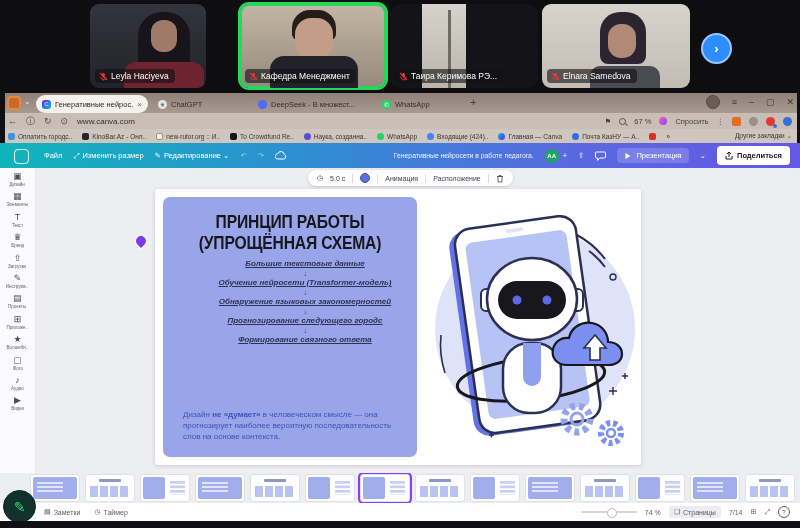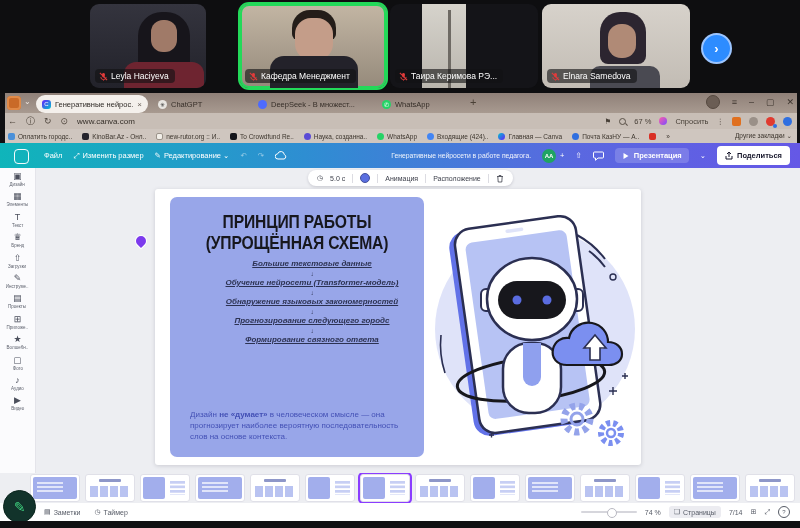--- a/index.html
+++ b/index.html
@@ -57,36 +57,36 @@
   .ext.rd::after{content:"";position:absolute;right:-2px;bottom:-2px;width:4px;height:4px;border-radius:50%;background:#2f6fe0;}
   .ext.bl{background:#2f6fe0;border-radius:50%;}
   #bookmarksbar{top:129px;left:0;width:800px;height:14px;background:#cfc6bf;display:flex;align-items:center;gap:10px;padding:0 8px;box-sizing:border-box;font-size:6.5px;color:#3c352d;white-space:nowrap;}
   .bm{display:flex;align-items:center;gap:3px;}
   .bmi{width:7px;height:7px;border-radius:2px;flex:0 0 auto;}
   #bm-other{margin-left:auto;display:flex;align-items:center;gap:3px;}
   
   #canvabar{top:143px;left:0;width:800px;height:25px;background:linear-gradient(90deg,#0fb5ba 0%,#2e8ed2 38%,#5a68e0 72%,#6558e6 100%);display:flex;align-items:center;color:#fff;font-size:7.5px;gap:11px;padding:0 10px 0 44px;box-sizing:border-box;}
   #canvabar .sep{opacity:.5;}
   #homeico{position:absolute;left:14px;top:149px;width:13px;height:13px;border:1.5px solid #fff;border-radius:4px;opacity:.95;}
-  .pill-present{display:flex;align-items:flex-end;gap:4px;background:rgba(255,255,255,.18);border-radius:4px;padding:3px 7px;font-weight:bold;}
+  .pill-present{display:flex;align-items:flex-end;gap:4px;background:rgba(255,255,255,.18);border-radius:4px;padding:3px 7px;}
   .pill-share{display:flex;align-items:flex-start;gap:4px;background:#fff;color:#17172b;border-radius:4px;padding:5px 8px;font-weight:bold;}
   #aa-avatar{width:14px;height:14px;border-radius:50%;background:#1fa463;color:#fff;font-size:6px;font-weight:bold;display:flex;align-items:center;justify-content:center;}
   #doc-title-top{opacity:.92;font-size:6.8px;max-width:150px;white-space:nowrap;overflow:hidden;}
   
   #workspace{top:168px;left:0;width:800px;height:335px;background:#edeef2;}
   #sidebar{top:168px;left:0;width:36px;height:335px;background:#fbfbfd;border-right:1px solid #e4e4ea;display:flex;flex-direction:column;align-items:center;padding-top:3px;box-sizing:border-box;}
   .sbitem{display:flex;flex-direction:column;align-items:center;gap:0px;margin-bottom:4.4px;color:#4b4f5c;}
   .sbitem .ic{font-size:9px;line-height:10px;}
   .sbitem .lb{font-size:6px;transform:scale(.75);color:#5b5f6b;white-space:nowrap;}
   #ctxbar{top:170px;left:308px;height:16px;background:#fff;border-radius:8px;box-shadow:0 1px 3px rgba(40,40,60,.18);display:flex;align-items:center;gap:7px;padding:0 9px;font-size:7px;color:#3c3f4a;}
   #ctxbar .dot{width:8px;height:8px;border-radius:50%;background:#5a6fe0;border:1px solid #44509c;}
   #ctxbar .vsep{width:1px;height:9px;background:#dcdce2;}
   
   #slide{top:189px;left:155px;width:486px;height:276px;background:#fff;border-radius:3px;box-shadow:0 1px 4px rgba(50,50,70,.18);}
-  #panel{position:absolute;top:8px;left:15px;width:254px;height:260px;background:#98a6e9;border-radius:7px;}
+  #panel{position:absolute;top:8px;left:8px;width:254px;height:260px;background:#98a6e9;border-radius:7px;}
   #slide-title{position:absolute;top:16px;left:0;width:100%;text-align:center;font-weight:bold;color:#17171d;font-size:16.5px;line-height:19px;letter-spacing:-.2px;transform:scale(.95,1.12);}
   #steps{position:absolute;top:62px;left:0;width:100%;text-align:center;color:#2c3252;padding-left:15px;}
   .step{font-size:8px;font-weight:bold;font-style:italic;text-decoration:underline;line-height:10px;}
   .arrow{font-size:6.5px;line-height:9px;color:#2c3252;}
   #note{position:absolute;top:212px;left:20px;width:216px;font-size:8px;line-height:11px;color:#4350b5;}
   #note b{font-weight:bold;}
   
   #collab-cursor{top:236px;left:136px;width:10px;height:10px;background:#7c3aed;border-radius:50% 50% 50% 0;transform:rotate(-45deg);box-shadow:0 0 0 1px #fff;}
   
   #filmstrip{top:473px;left:0;width:800px;height:30px;background:#edeef2;display:flex;align-items:center;gap:5px;padding-left:30px;box-sizing:border-box;overflow:hidden;}

